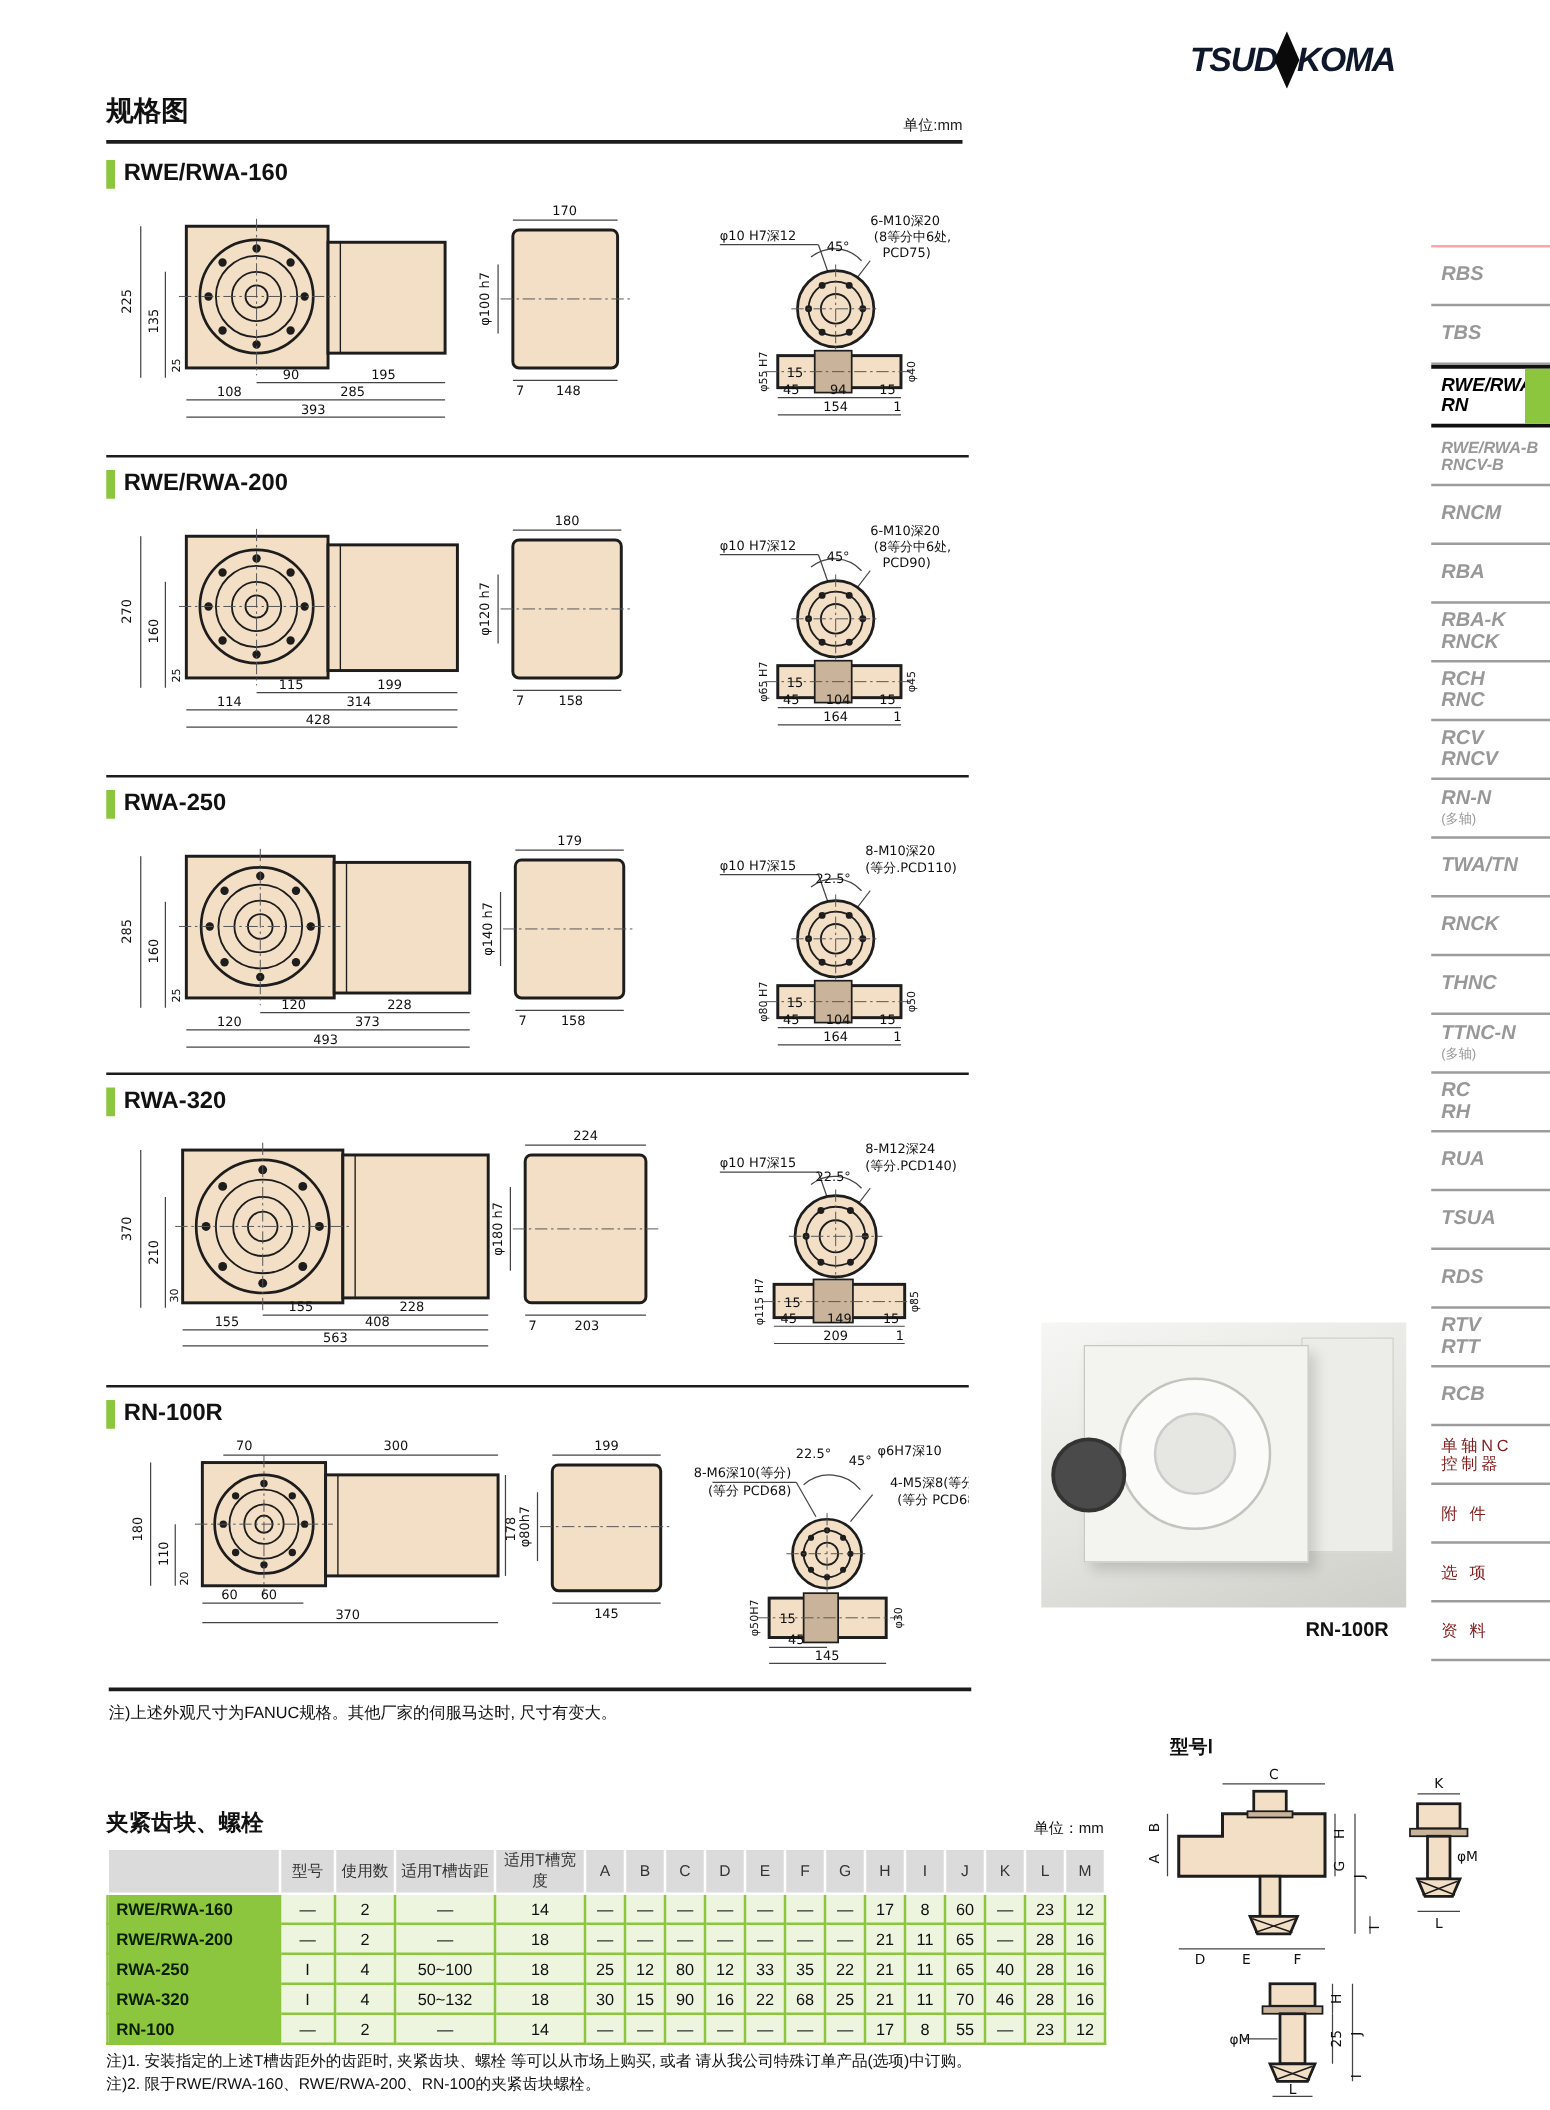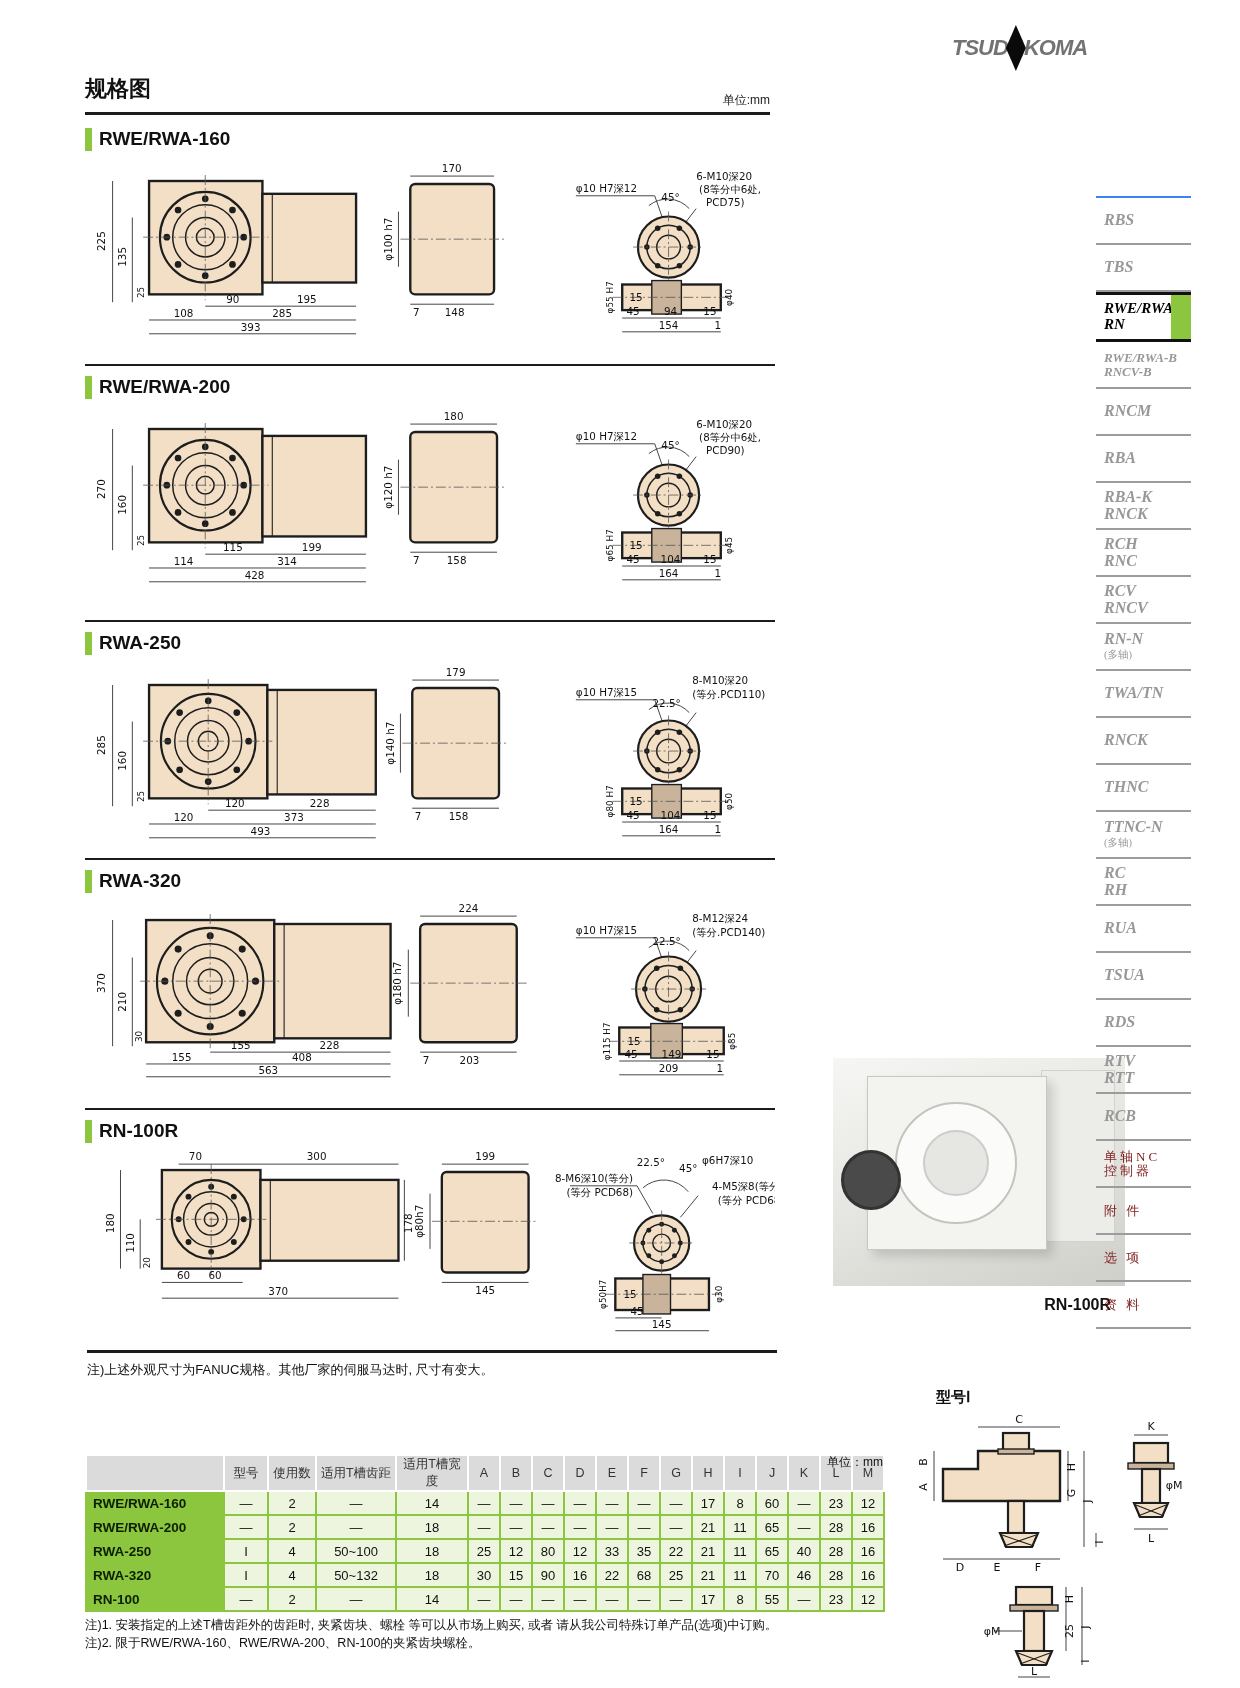--- a/index.html
+++ b/index.html
@@ -1,20 +1,20 @@
 <!DOCTYPE html>
 <html><head>
 <meta charset="utf-8">
 <style>
   html,body{margin:0;padding:0;background:#e9e9e9;}
   #page{position:relative;width:1240px;height:1688px;background:#ffffff;overflow:hidden;
         font-family:"Liberation Sans",sans-serif;color:#111;}
   
   #logo{position:absolute;left:952px;top:26px;display:flex;align-items:center;height:44px;}
-  #logo .word{font-size:22px;font-weight:bold;letter-spacing:-1px;color:#737373;font-style:italic;}
+  #logo .word{font-size:27px;font-weight:bold;letter-spacing:-1px;color:#0f172a;font-style:italic;}
   #logo .dia{width:20px;height:46px;background:#0a0a0a;margin:0 -2px;
              clip-path:polygon(50% 0,100% 50%,50% 100%,0 50%);}
   #page-title{position:absolute;left:85px;top:74px;font-size:22px;font-weight:bold;}
   #unit-top{position:absolute;left:620px;top:92px;width:150px;text-align:right;font-size:12px;color:#222;}
   #title-rule{position:absolute;left:85px;top:112px;width:685px;height:3px;background:#1c1c1c;}
   
   .spec{position:absolute;left:85px;width:690px;}
   .spec.rule{border-top:2px solid #1c1c1c;}
   .sec-h{display:flex;align-items:center;height:30px;margin-top:6px;}
   .sec-h .bar{width:7px;height:23px;background:#8CC63F;margin-right:7px;}
@@ -43,21 +43,21 @@
   #photo .slab{position:absolute;left:208px;top:12px;width:72px;height:170px;background:#ececе8;
                background:#ecece8;border:1px solid #d2d2cc;}
   #photo .plate{position:absolute;left:62px;top:44px;width:118px;height:118px;border-radius:50%;
                 background:#fbfbf9;border:2px solid #c4c4be;}
   #photo .plate .in{position:absolute;left:26px;top:26px;width:62px;height:62px;border-radius:50%;
                 background:#e6e6e2;border:2px solid #cccccc;}
   #photo .knob{position:absolute;left:8px;top:92px;width:54px;height:54px;border-radius:50%;
                background:#4a4a4a;border:3px solid #333;}
   #photo .cap{position:absolute;right:14px;bottom:6px;font-size:16px;font-weight:bold;}
   
-  #sidebar{position:absolute;left:1096px;top:196px;width:95px;border-top:2px solid #3b82f6;font-family:Liberation Serif, serif;}
+  #sidebar{position:absolute;left:1145px;top:196px;width:95px;border-top:2px solid #fca5a5;}
   .side-item{box-sizing:border-box;height:47px;border-bottom:2px solid #9c9c9c;display:flex;
              flex-direction:column;justify-content:center;padding-left:8px;cursor:pointer;}
   .side-item .lbl{font-style:italic;font-weight:bold;font-size:16px;line-height:1.05;color:#989898;
                   white-space:pre-line;letter-spacing:0;}
   .side-item .sub{font-size:10.5px;color:#9a9a9a;margin-top:1px;}
   .side-item.cn .lbl{font-style:normal;font-weight:normal;font-size:13px;color:#7f1d1d;letter-spacing:3px;}
   .side-item.active{position:relative;height:50px;border-top:3px solid #111;border-bottom:3px solid #111;}
   .side-item.active .lbl{color:#000;font-size:15px;}
   .side-item.active .tab{position:absolute;right:0;top:0;bottom:0;width:20px;background:#8CC63F;}
   
@@ -623,20 +623,21 @@
       </div>
     <div class="side-item cn">
         <span class="lbl">选 项</span>
       </div>
     <div class="side-item cn">
         <span class="lbl">资 料</span>
       </div>
   </nav>
 
   <div id="clamp">
+    <h3>夹紧齿块、螺栓</h3>
     <div class="unit">单位：mm</div>
     <table>
       <colgroup>
         <col style="width:138px">
           <col style="width:44px">
           <col style="width:48px">
           <col style="width:80px">
           <col style="width:72px">
         <col span="13" style="width:32px">
       </colgroup>

